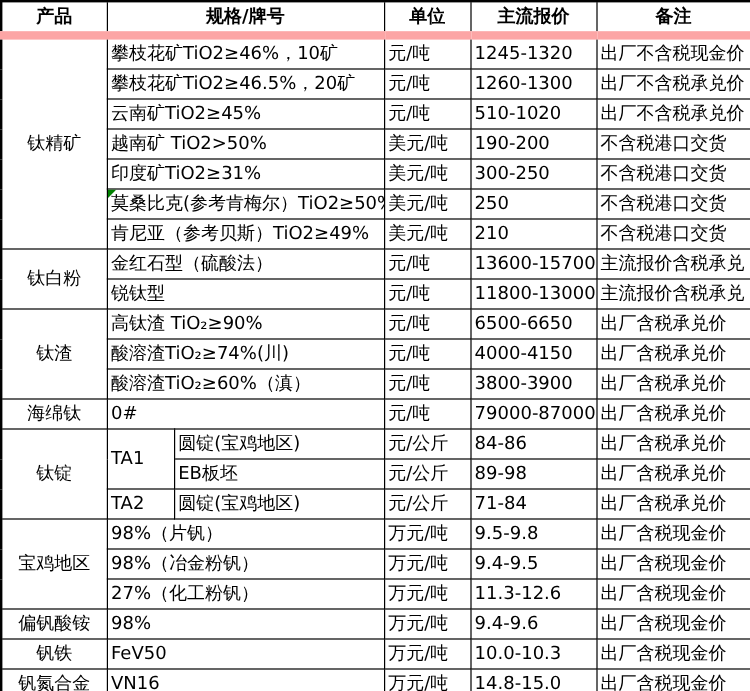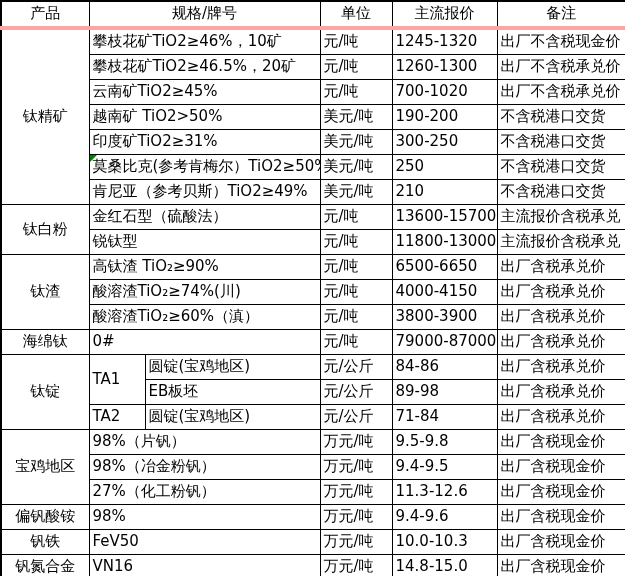--- a/index.html
+++ b/index.html
@@ -19,23 +19,23 @@
     height:24px;
     padding:0 3px;
     white-space:nowrap;
     overflow:hidden;
     vertical-align:middle;
     line-height:1.05;
     text-align:left;
     font-weight:normal;
   }
   thead th{
-    font-weight:normal;
+    font-weight:bold;
     text-align:center;
-    border-bottom:4px solid #fca5a5;
+    border-bottom:7px solid #fca5a5;
   }
   td.product{
     text-align:center;
     padding:0 1px;
     margin-left:36px;
   }
   td.rel{position:relative;}
   .flag-tri{
     position:absolute;
     top:0;left:0;
@@ -76,21 +76,21 @@
     </tr>
     <tr>
       <td colspan="2">攀枝花矿TiO2≥46.5%，20矿</td>
       <td>元/吨</td>
       <td>1260-1300</td>
       <td>出厂不含税承兑价</td>
     </tr>
     <tr>
       <td colspan="2">云南矿TiO2≥45%</td>
       <td>元/吨</td>
-      <td>700-1020</td>
+      <td>510-1020</td>
       <td>出厂不含税承兑价</td>
     </tr>
     <tr>
       <td colspan="2">越南矿 TiO2&gt;50%</td>
       <td>美元/吨</td>
       <td>190-200</td>
       <td>不含税港口交货</td>
     </tr>
     <tr>
       <td colspan="2">印度矿TiO2≥31%</td>

